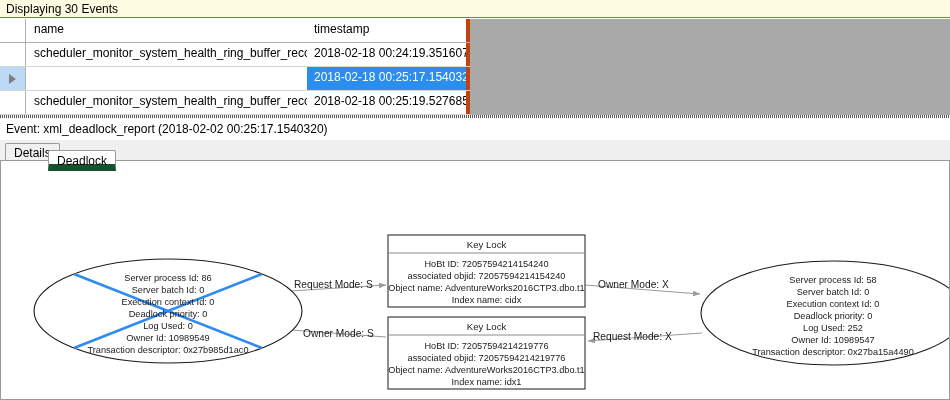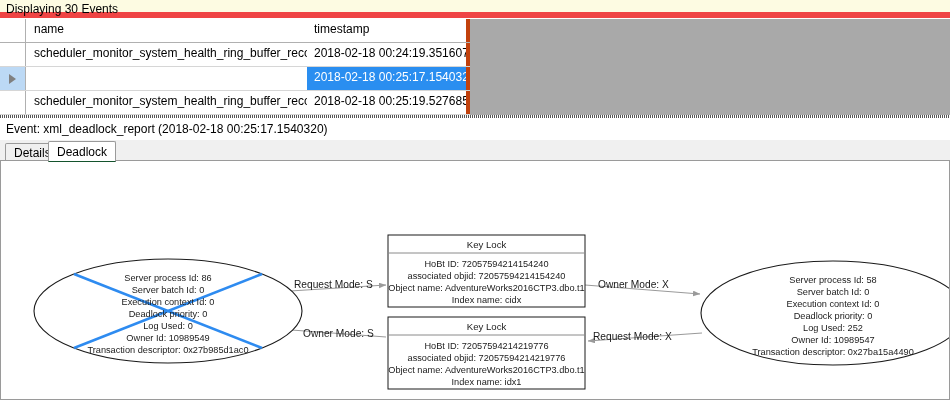--- a/index.html
+++ b/index.html
@@ -8,21 +8,21 @@
     background:#ffffff;
     font-family:"Liberation Sans", sans-serif;
     font-size:12px;color:#000;
     -webkit-font-smoothing:antialiased;
   }
   #app{position:relative;width:950px;height:400px;}
 
   
   .banner{
     position:absolute;left:0;top:0;width:950px;height:18px;
-    background:#fdfbe2;border-bottom:6px solid #ef4444;
+    background:#fdfbe2;border-bottom:1px solid #ef4444;
     box-sizing:border-box;
   }
   .banner span{position:absolute;left:6px;top:2px;font-size:12px;}
 
   
   .grid{
     position:absolute;left:0;top:19px;width:950px;height:97px;
     background:#a9a9a9;
   }
   .grid-inner{position:absolute;left:0;top:0;width:470px;height:97px;}
@@ -73,21 +73,21 @@
     position:absolute;left:0;top:140px;width:950px;height:21px;
     background:#f0f0f0;
   }
   .tab{
     position:absolute;top:3px;height:18px;box-sizing:border-box;
     border:1px solid #9a9a9a;border-bottom:none;
     background:#f0f0f0;padding:2px 8px 0 8px;font-size:12px;
     border-radius:2px 2px 0 0;
   }
   .tab.active{
-    top:1px;height:21px;background:#ffffff;border-bottom:1px solid #14532d;
+    top:10px;height:21px;background:#ffffff;border-bottom:7px solid #14532d;
     padding-top:3px;z-index:3;
   }
   #tab-details{left:5px;}
   #tab-deadlock{left:48px;}
 
   
   .canvas{
     position:absolute;left:0;top:160px;width:950px;height:240px;
     background:#ffffff;border-top:1px solid #9a9a9a;box-sizing:border-box;
   }
@@ -143,21 +143,21 @@
         <div class="c-name">scheduler_monitor_system_health_ring_buffer_recorded</div>
         <div class="c-ts">2018-02-18 00:25:19.5276859</div>
       </div>
 
     </div>
   </div>
 
   <div class="gridhr"></div>
 
   <div class="evt">
-    <span>Event: xml_deadlock_report (2018-02-18 00:25:17.1540320)</span>
+    <span>Event: xml_deadlock_report (2018-02-02 00:25:17.1540320)</span>
   </div>
 
   <div class="tabs">
     <div class="tab" id="tab-details">Details</div>
     <div class="tab active" id="tab-deadlock">Deadlock</div>
   </div>
 
   <div class="canvas">
     <svg class="diagram" viewBox="0 0 950 240">
       <defs>

